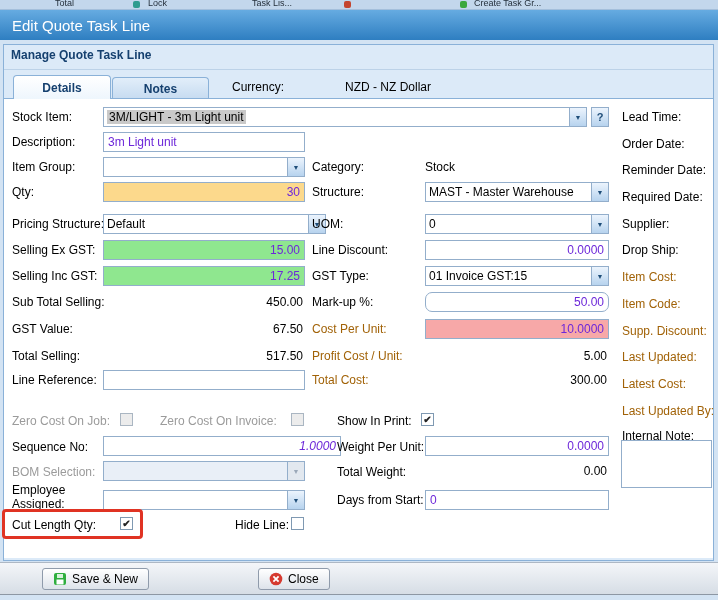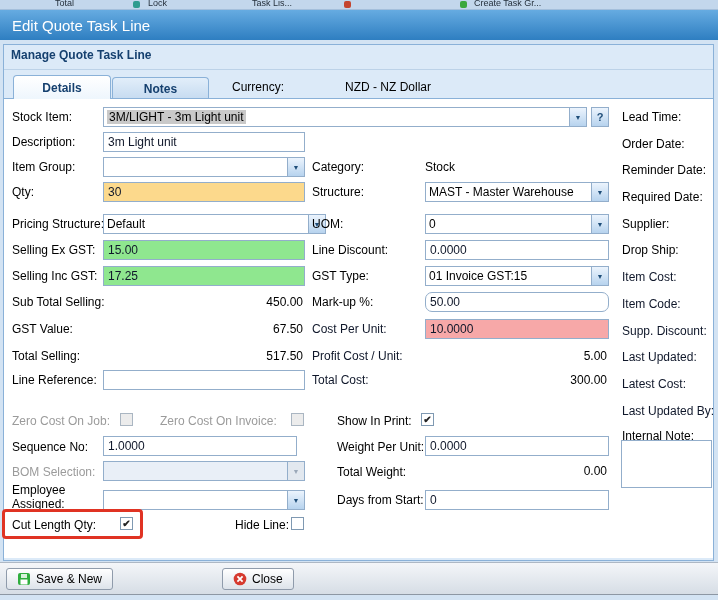--- a/index.html
+++ b/index.html
@@ -17,25 +17,25 @@
   .gb-title{position:absolute;left:11px;top:48px;font-weight:bold;color:#15406f;}
   .gb-line{position:absolute;left:4px;top:69px;width:709px;height:1px;background:#bcd2e8;}
 
   .tab{position:absolute;height:23px;width:98px;display:flex;align-items:center;justify-content:center;font-weight:bold;color:#15406f;border:1px solid #8ab1d8;border-bottom:none;border-radius:4px 4px 0 0;cursor:default;}
   .tab.active{top:75px;height:24px;background:linear-gradient(#ffffff,#eef6fd);z-index:3;}
   .tab.inactive{top:77px;height:22px;background:linear-gradient(#e2eefa,#c6dbf0);}
 
   .content{position:absolute;left:4px;top:98px;width:709px;height:460px;background:#fff;border-top:1px solid #8ab1d8;}
 
   .lbl{position:absolute;white-space:nowrap;line-height:14px;}
-  .lbl-red{color:#0f172a;}
+  .lbl-red{color:#a16207;}
   .lbl-gray{color:#9b9b9b;}
 
-  .field{position:absolute;height:20px;border:1px solid #93aecb;background:#fff;font:12px "Liberation Sans",sans-serif;padding:0 4px;outline:none;color:#0f172a;}
-  .txt-c{text-align:left;}
+  .field{position:absolute;height:20px;border:1px solid #93aecb;background:#fff;font:12px "Liberation Sans",sans-serif;padding:0 4px;outline:none;color:#6d28d9;}
+  .txt-c{text-align:right;}
   .txt-r{text-align:right;}
   .static{position:absolute;height:20px;line-height:20px;white-space:nowrap;}
 
   .combo{position:absolute;height:20px;border:1px solid #93aecb;background:#fff;display:flex;align-items:stretch;}
   .combo-text{flex:1;display:flex;align-items:center;padding:0 3px;overflow:hidden;white-space:nowrap;}
   .combo-arrow{width:17px;border-left:1px solid #93aecb;background:linear-gradient(#ecf4fd,#b7d3ee);display:flex;align-items:center;justify-content:center;}
   .combo-arrow::after{content:"▼";font-size:7px;color:#1f4e79;}
   .combo.disabled{background:#e9eff7;}
   .combo.disabled .combo-arrow{background:#e2e8ef;}
   .combo.disabled .combo-arrow::after{color:#9aa8b8;}
@@ -48,21 +48,21 @@
   .bg-pink{background:#f7a8a8;}
   .sel{background:#c9c9c9;padding:0 2px;}
 
   .helpbtn{position:absolute;width:18px;height:20px;border:1px solid #93aecb;background:linear-gradient(#ecf4fd,#b7d3ee);color:#1f4e79;font-weight:bold;display:flex;align-items:center;justify-content:center;font-size:11px;}
 
   .annot{position:absolute;left:2px;top:509px;width:141px;height:30px;border:3px solid #e03323;border-radius:4px;z-index:5;}
 
   .rnote{position:absolute;left:621px;top:440px;width:91px;height:48px;border:1px solid #93aecb;background:#fff;resize:none;font:12px "Liberation Sans",sans-serif;outline:none;}
 
   .footer{position:absolute;left:0;top:562px;width:718px;height:33px;background:linear-gradient(#f4f6f9,#d6dde5);border-top:1px solid #aeb8c4;border-bottom:1px solid #8d97a3;}
-  .btn{position:absolute;top:5px;height:22px;display:inline-flex;align-items:center;gap:5px;padding:0 10px;border:1px solid #8f9bab;border-radius:3px;background:linear-gradient(#ffffff,#dde3ea);font-size:12px;white-space:nowrap;cursor:default;}
+  .btn{position:absolute;top:5px;height:22px;display:inline-flex;align-items:center;gap:5px;padding:0 10px;border:1px solid #8f9bab;border-radius:3px;background:linear-gradient(#ffffff,#dde3ea);font-size:12px;white-space:nowrap;cursor:default;margin-left:36px;}
   .btn svg{display:block;}
 </style>
 </head>
 <body>
 
 <div class="screen">
 
   <div class="topstrip">
     <span style="left:55px">Total</span>
     <span style="left:148px">Lock</span>
@@ -180,21 +180,21 @@
   </div>
   <div class="lbl lbl-gray" style="left:160px;top:414px">Zero Cost On Invoice:</div>
   <div class="cb disabled" style="left:291px;top:413px">
     <span></span>
   </div>
   <div class="lbl" style="left:337px;top:414px">Show In Print:</div>
   <div class="cb" style="left:421px;top:413px">
     <span>✔</span>
   </div>
 
-  <input class="field txt-c" style="left: 103px; top: 436px; width: 194px;" value="1.0000">
+  <input class="field txt-c" style="left: 103px; top: 436px; width: 238px; font-style: italic;" value="1.0000">
   <div class="lbl" style="left:337px;top:440px">Weight Per Unit:</div>
   <input class="field txt-c" style="left: 425px; top: 436px; width: 184px;" value="0.0000">
 
   <div class="combo disabled" style="left:103px;top:461px;width:202px">
     <span class="combo-text"></span>
     <span class="combo-arrow"></span>
   </div>
   <div class="lbl" style="left:337px;top:465px">Total Weight:</div>
   <div class="static txt-r" style="left:425px;top:461px;width:182px">0.00</div>
 

